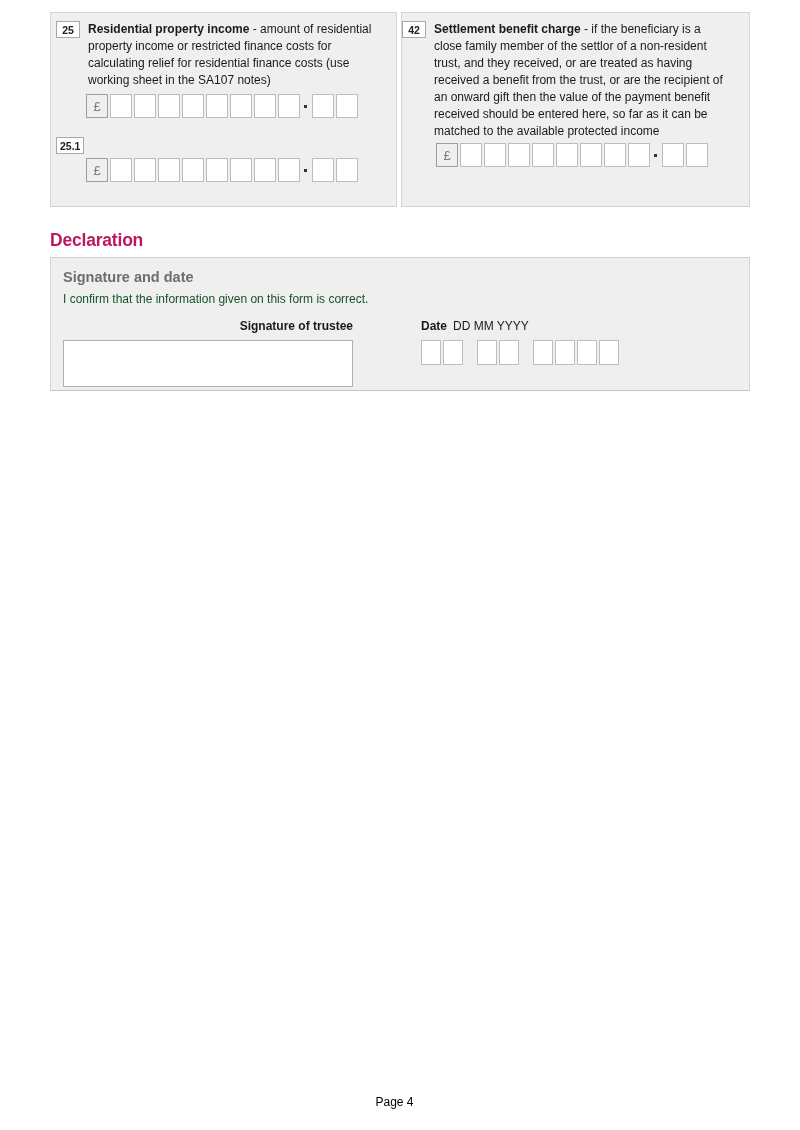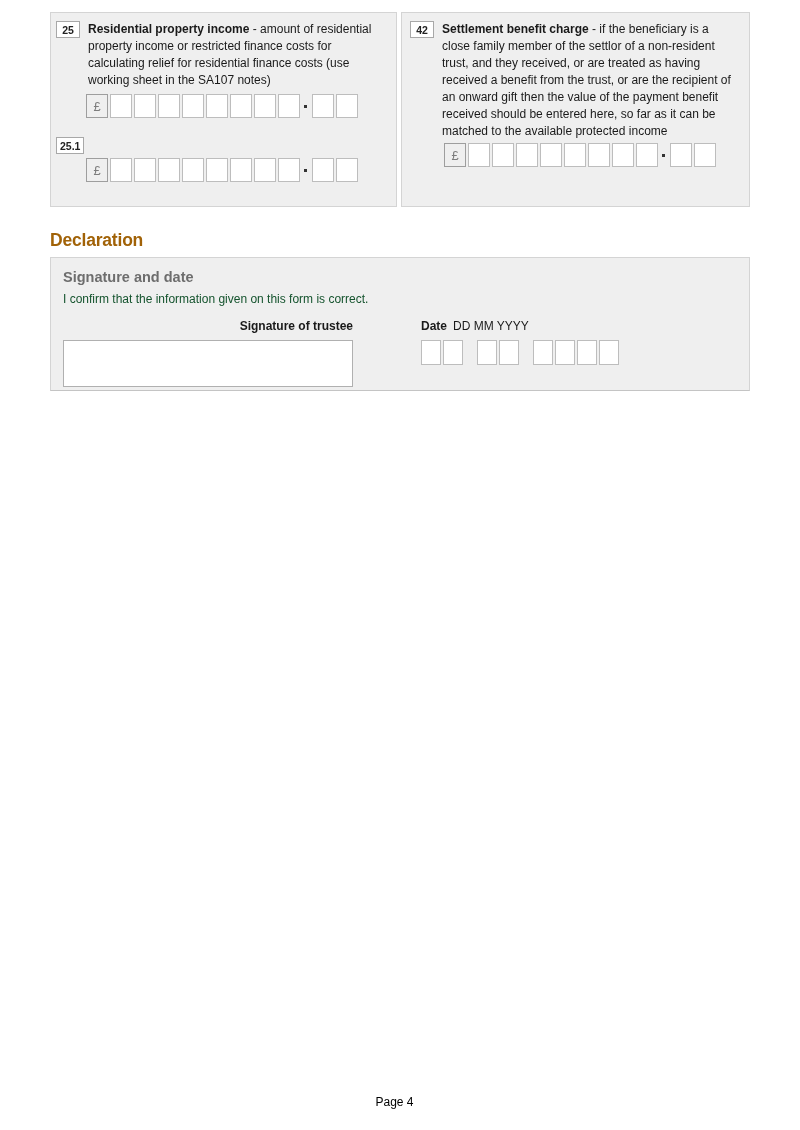--- a/index.html
+++ b/index.html
@@ -20,21 +20,21 @@
     letter-spacing: -0.2px;
   }
   h1.page-title .suffix { font-weight: normal; color: #666; }
 
   .top-section { display: flex; gap: 4px; margin-top: 12px; }
   .panel {
     background: #efefef;
     border: 1px solid #d4d4d4;
   }
   .panel.left  { width: 356px; height: 195px; padding: 8px 6px 9px 5px; }
-  .panel.right { width: 384px; height: 195px; padding: 8px 8px 9px 8px; }
+  .panel.right { width: 384px; height: 195px; padding: 8px 8px 9px 0; }
 
   .q-row { display: flex; align-items: flex-start; }
   .q-num {
     background: #fff;
     border: 1px solid #a8a8a8;
     font-size: 10.5px;
     font-weight: bold;
     color: #222;
     min-width: 24px;
     height: 17px;
@@ -77,21 +77,21 @@
     width: 3px; height: 3px;
     background: #333;
     margin: 0 5px 0 2px;
     flex: 0 0 auto;
   }
 
   h2.section-title {
     margin-top: 23px;
     font-size: 17.5px;
     font-weight: bold;
-    color: #a16207;
+    color: #be185d;
     letter-spacing: -0.2px;
   }
   .declaration-panel {
     margin-top: 6px;
     width: 700px;
     height: 134px;
     background: #efefef;
     border: 1px solid #d4d4d4;
     border-bottom-color: #c4c4c4;
     padding: 11px 12px;

